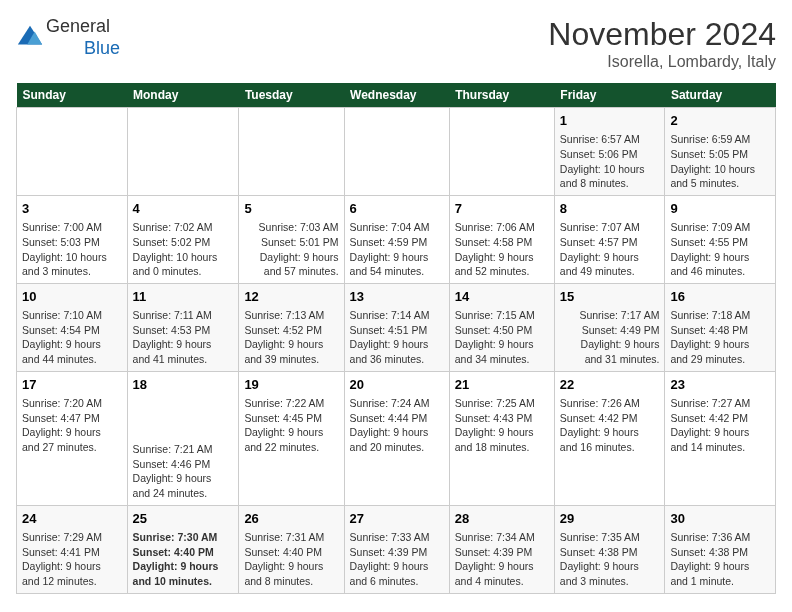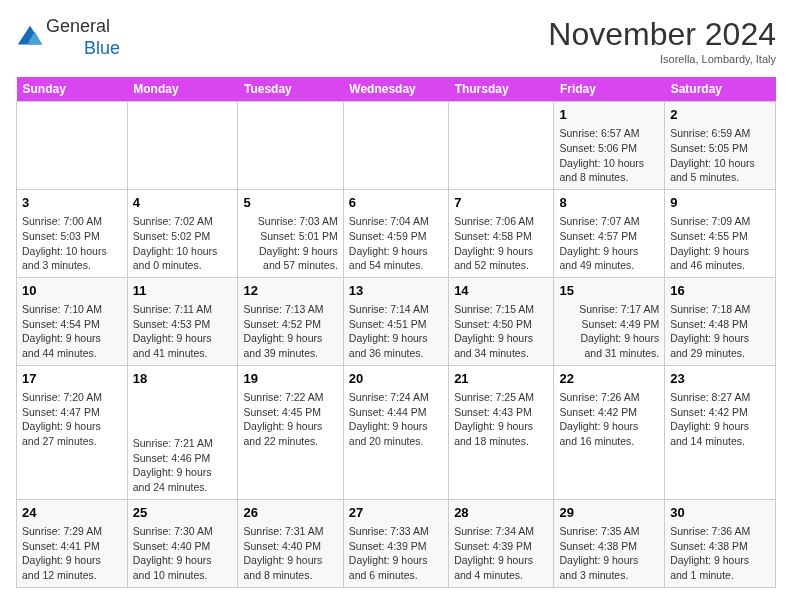--- a/index.html
+++ b/index.html
@@ -34,30 +34,30 @@
     }
     .title-block {
       text-align: right;
     }
     .month-title {
       font-size: 32px;
       font-weight: normal;
       color: #333;
     }
     .location {
-      font-size: 11px;
+      font-size: 16px;
       color: #555;
     }
     .calendar {
       width: 100%;
       border-collapse: collapse;
       font-size: 11px;
     }
     .calendar thead th {
-      background-color: #d946ef;
+      background-color: #14532d;
       color: #fff;
       text-align: left;
       padding: 5px 6px;
       font-size: 12px;
       font-weight: bold;
     }
     .calendar tbody tr {
       vertical-align: top;
     }
     .calendar tbody td {
@@ -279,37 +279,37 @@
         </td>
         <td>
           <span class="day-num">22</span>
           <div class="day-detail" style="white-space: pre-line;">Sunrise: 7:26 AM
 Sunset: 4:42 PM
 Daylight: 9 hours
 and 16 minutes.</div>
         </td>
         <td>
           <span class="day-num">23</span>
-          <div class="day-detail" style="white-space: pre-line;">Sunrise: 8:27 AM
+          <div class="day-detail" style="white-space: pre-line;">Sunrise: 7:27 AM
 Sunset: 4:42 PM
 Daylight: 9 hours
 and 14 minutes.</div>
         </td>
       </tr>
       <tr>
         <td>
           <span class="day-num">24</span>
           <div class="day-detail" style="white-space: pre-line;">Sunrise: 7:29 AM
 Sunset: 4:41 PM
 Daylight: 9 hours
 and 12 minutes.</div>
         </td>
         <td>
           <span class="day-num">25</span>
-          <div class="day-detail" style="white-space: pre-line;">Sunrise: 7:30 AM
+          <div class="day-detail" style="white-space: pre-line; font-weight: bold;">Sunrise: 7:30 AM
 Sunset: 4:40 PM
 Daylight: 9 hours
 and 10 minutes.</div>
         </td>
         <td>
           <span class="day-num">26</span>
           <div class="day-detail" style="white-space: pre-line;">Sunrise: 7:31 AM
 Sunset: 4:40 PM
 Daylight: 9 hours
 and 8 minutes.</div>

